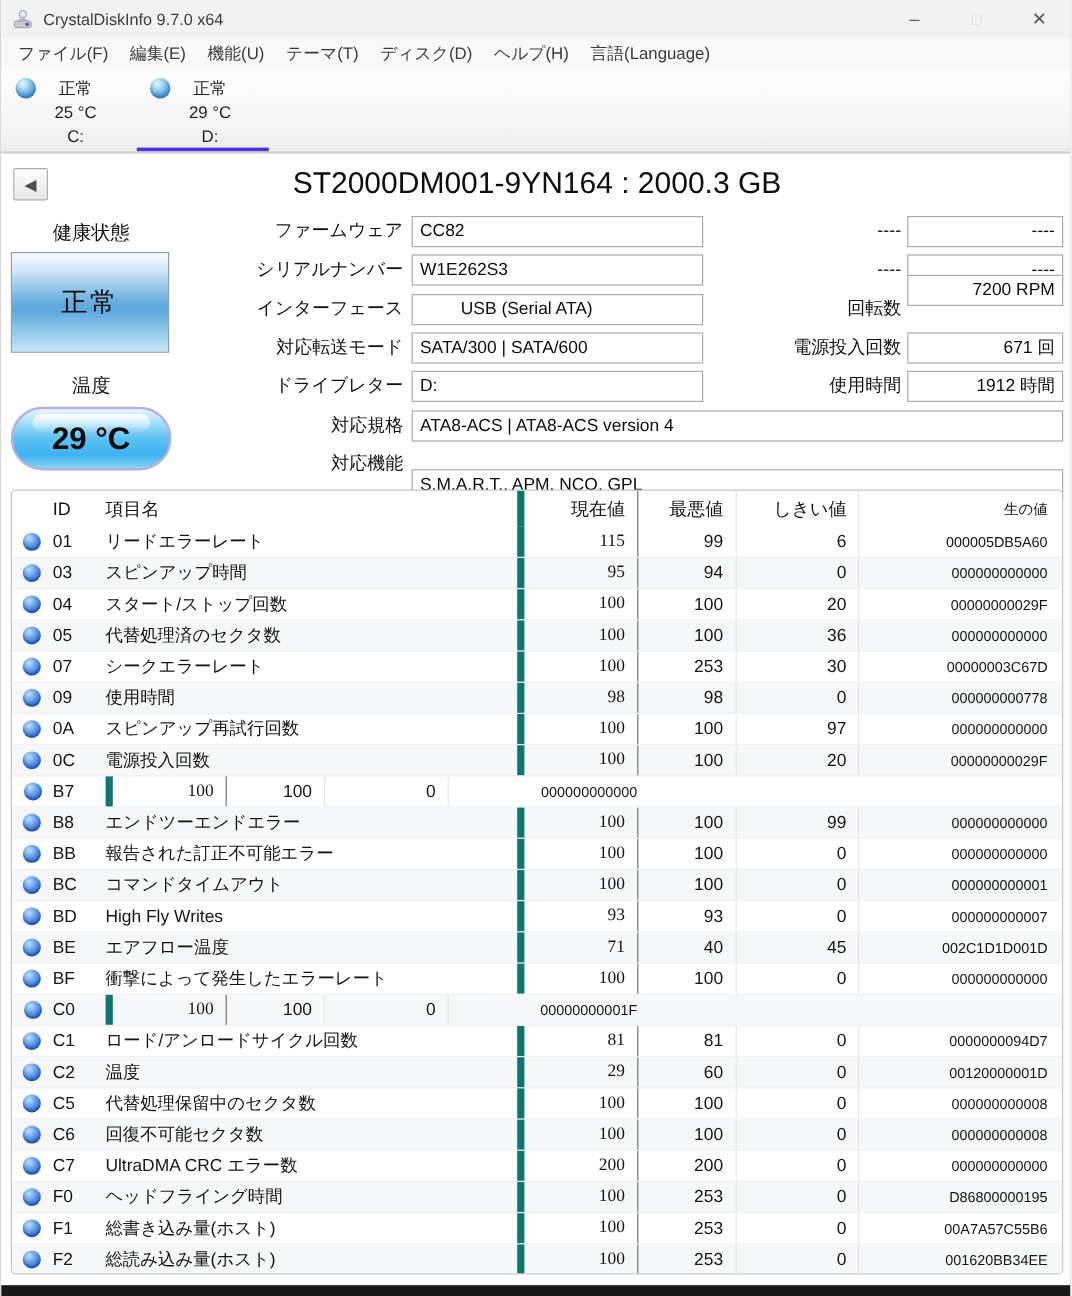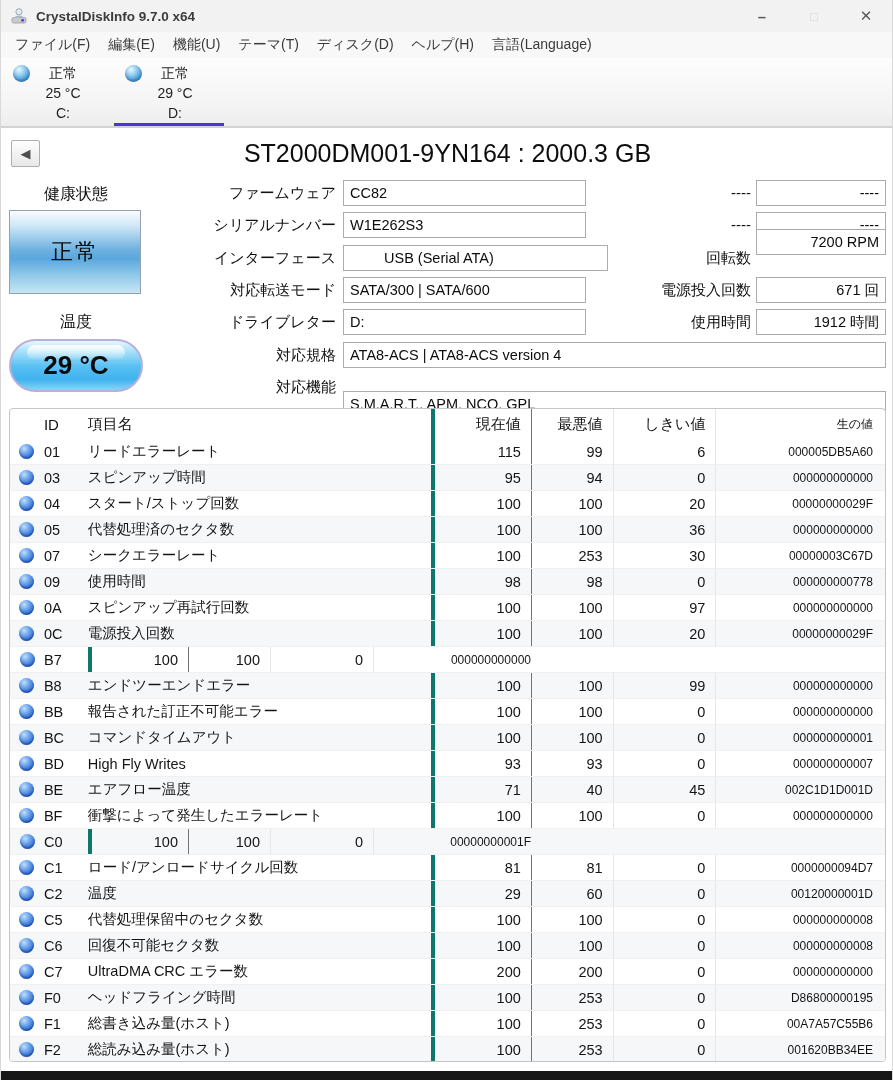--- a/index.html
+++ b/index.html
@@ -2,21 +2,21 @@
 <html style="--accent: #4a33d8;"><head>
 <meta charset="utf-8">
 <style>
   * { margin:0; padding:0; box-sizing:border-box; }
   html,body { width:893px; }
   body { font-family:"Liberation Sans","DejaVu Sans",sans-serif; background:#fff; }
   .app { position:relative; width:893px; height:1080px; background:#fff; overflow:hidden; border-left:1px solid #d9d9d9; border-right:1px solid #d9d9d9; }
   [data-interactable="true"] { cursor:pointer; }
 
   
-  .titlebar { position:absolute; top:0; left:0; right:0; height:32px; background:#f2f2f2; display:flex; align-items:center;font-weight:bold; }
+  .titlebar { position:absolute; top:0; left:0; right:0; height:32px; background:#f2f2f2; display:flex; align-items:center; }
   .app-icon { margin-left:9px; display:flex; }
   .title-text { margin-left:8px; font-size:13.5px; color:#3b3b3b; }
   .win-controls { margin-left:auto; display:flex; height:100%; }
   .win-btn { width:52px; height:100%; display:flex; align-items:center; justify-content:center; font-size:15px; color:#5a5a5a; }
   .win-btn.maxi { color:#d6d6d6; font-size:13px; }
 
   
   .menubar { position:absolute; top:32px; left:0; right:0; height:26px; background:#f8f8f8; display:flex; align-items:center; padding-left:5px; }
   .menu-item { font-size:14px; color:#3a3a3a; padding:3px 9px; }
 
@@ -53,21 +53,21 @@
 
   
   .smart-panel { position:absolute; top:408px; left:8px; width:877px; height:654px; border:1px solid #c5c5c5; border-radius:4px; background:#fff; overflow:hidden; }
   .t-row { display:flex; height:26px; align-items:center; border-bottom:1px solid #f0f0f0; font-size:14.5px; color:#141414; }
   .t-row.stripe { background:#f6f7f9; }
   .t-header { display:flex; height:30px; align-items:center; font-size:15px; color:#101010; }
   .cell { height:100%; display:flex; align-items:center; }
   .c-dot { width:34px; justify-content:center; }
   .c-id { width:44px; }
   .c-name { width:344px; }
-  .c-cur { width:100px; justify-content:flex-end; padding-right:10px; border-left:4px solid #0f766e; }
+  .c-cur { width:100px; justify-content:flex-end; padding-right:10px; border-left:6px solid #0f766e;font-family:Liberation Serif, serif; }
   .c-worst { width:82px; justify-content:flex-end; padding-right:10px; border-left:1px solid #737373; }
   .c-thresh { width:103px; justify-content:flex-end; padding-right:10px; border-left:1px solid #e6e6e6; }
   .c-raw { width:170px; justify-content:flex-end; padding-right:12px; border-left:1px solid #e6e6e6; font-size:12px; }
   .dot { width:15px; height:15px; border-radius:50%;
       background:radial-gradient(circle at 35% 30%, #c2defc 0%, #6ea6ec 35%, #3470d6 70%, #1d4fae 100%);
       box-shadow:inset 0 -2px 2px rgba(10,40,110,.4); }
 
   
   .bottom-bar { position:absolute; left:0; right:0; bottom:0; height:9px; background:#171717; }
 </style>
@@ -133,21 +133,21 @@
   <div class="temp-badge" data-interactable="true">
     <span style="position:relative" data-interactable="false">29 °C</span>
   </div>
 
   <div data-interactable="false" id="fields">
       <div class="f-label" data-interactable="false" style="top: 180px; left: 0px; width: 335px;">ファームウェア</div>
       <div class="f-box" data-interactable="true" style="top: 180px; left: 342px; width: 243px;">CC82</div>
       <div class="f-label" data-interactable="false" style="top: 212px; left: 0px; width: 335px;">シリアルナンバー</div>
       <div class="f-box" data-interactable="true" style="top: 212px; left: 342px; width: 243px;">W1E262S3</div>
       <div class="f-label" data-interactable="false" style="top: 245px; left: 0px; width: 335px;">インターフェース</div>
-      <div class="f-box" data-interactable="true" style="top: 245px; left: 342px; width: 265px; padding-left: 40px;">USB (Serial ATA)</div>
+      <div class="f-box" data-interactable="true" style="top: 245px; left: 342px; width: 243px; padding-left: 40px;">USB (Serial ATA)</div>
       <div class="f-label" data-interactable="false" style="top: 277px; left: 0px; width: 335px;">対応転送モード</div>
       <div class="f-box" data-interactable="true" style="top: 277px; left: 342px; width: 243px;">SATA/300 | SATA/600</div>
       <div class="f-label" data-interactable="false" style="top: 309px; left: 0px; width: 335px;">ドライブレター</div>
       <div class="f-box" data-interactable="true" style="top: 309px; left: 342px; width: 243px;">D:</div>
       <div class="f-label" data-interactable="false" style="top: 342px; left: 0px; width: 335px;">対応規格</div>
       <div class="f-box" data-interactable="true" style="top: 342px; left: 342px; width: 543px;">ATA8-ACS | ATA8-ACS version 4</div>
       <div class="f-label" data-interactable="false" style="top: 374px; left: 0px; width: 335px;">対応機能</div>
       <div class="f-box" data-interactable="true" style="top: 391px; left: 342px; width: 543px;">S.M.A.R.T., APM, NCQ, GPL</div>
       <div class="f-label" data-interactable="false" style="top: 180px; left: 555px; width: 195px;">----</div>
       <div class="f-box right" data-interactable="true" style="top: 180px; left: 755px; width: 130px;">----</div>

